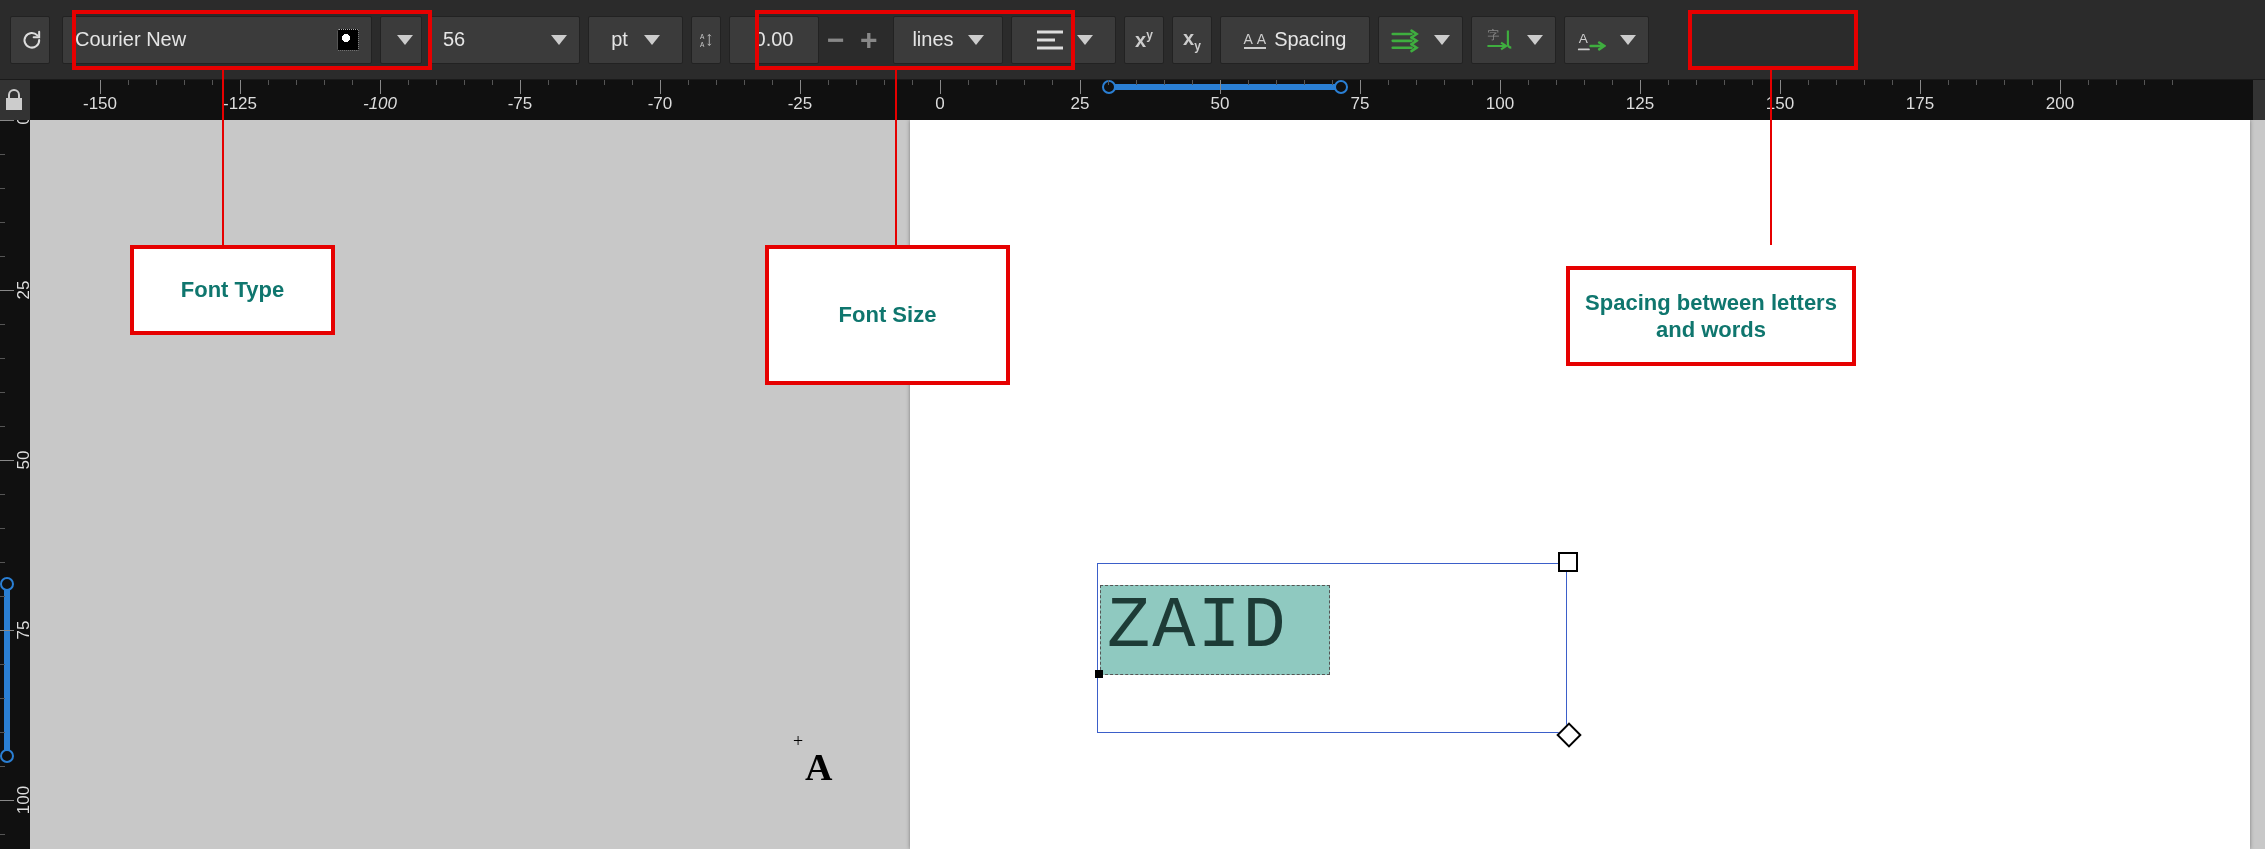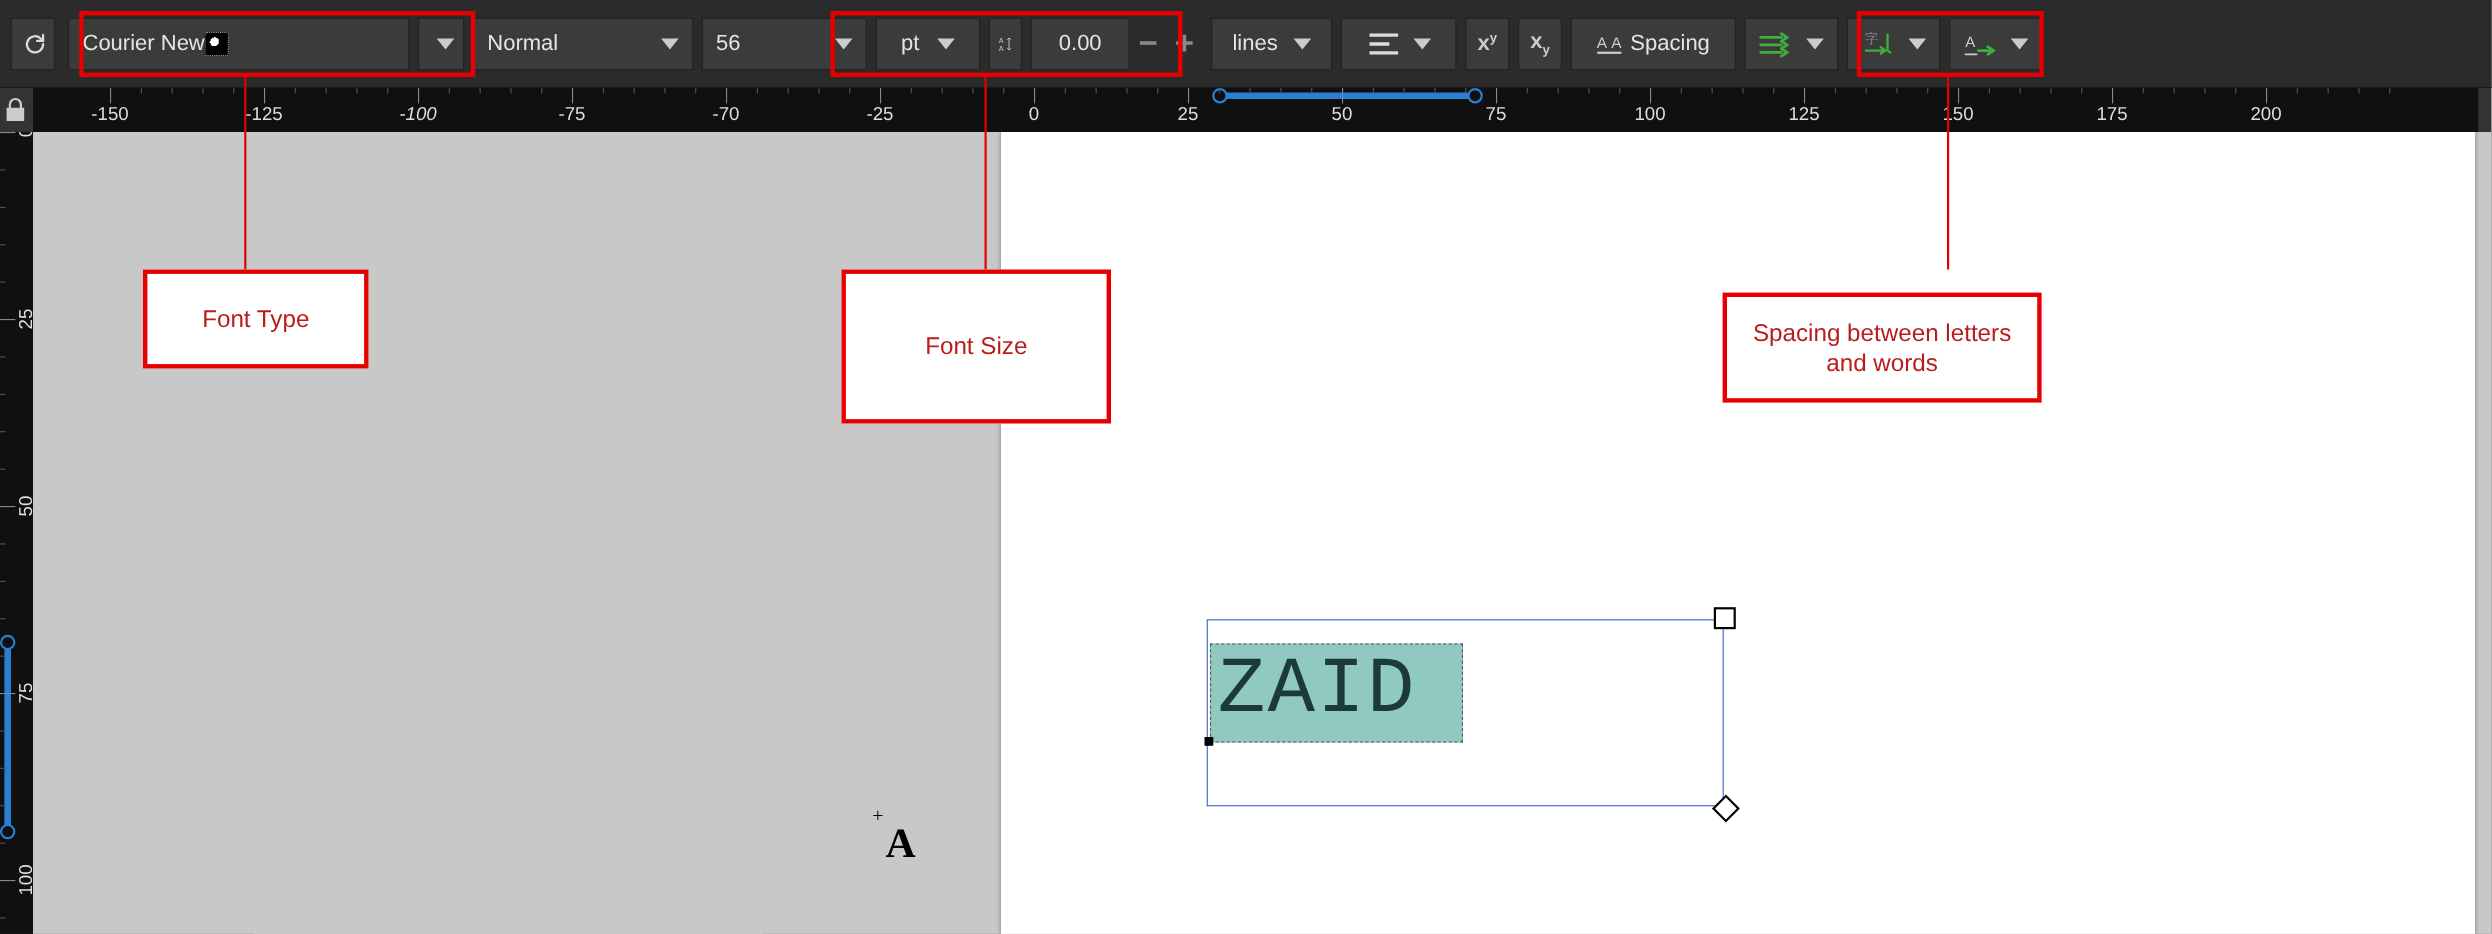--- a/index.html
+++ b/index.html
@@ -48,21 +48,21 @@
   .tb-input {
     flex: 0 0 auto;
     display: flex;
     align-items: center;
     text-align: left;
     justify-content: flex-start;
   }
 
   .redo-btn { width: 40px; margin-right: 4px; }
 
-  .font-family-box { width: 310px; justify-content: flex-start; }
+  .font-family-box { width: 310px; justify-content: space-between; }
   .font-style-box  { width: 200px; justify-content: space-between; }
   .font-size-box   { width: 150px; justify-content: space-between; }
   .unit-box        { width: 95px; justify-content: center; gap:8px; }
 
   .line-spacing-icon { width: 30px; }
   .line-spacing-val  { width: 90px; justify-content: center; }
   .plusminus { width: 25px; color:#888; font-size:30px; font-weight:bold;}
   .lines-box { width: 110px; justify-content: center; gap:6px;}
   .align-box { width: 105px; justify-content: center; gap:4px;}
   .sup-box   { width: 40px; }
@@ -222,23 +222,23 @@
     position:absolute;
     border:4px solid #e60000;
     background: rgba(255,255,255,0);
     pointer-events:none;
     z-index: 50;
   }
   .annot-label {
     position:absolute;
     border:4px solid #e60000;
     background:#fff;
-    color:#b91c1c;
+    color:#0f766e;
     font-size:22px;
-    font-weight: 400;
+    font-weight: 700;
     display:flex;
     align-items:center;
     justify-content:center;
     text-align:center;
     padding:6px 10px;
     line-height:1.25;
     z-index:50;
   }
   .annot-line {
     position:absolute;
@@ -260,24 +260,20 @@
   </div>
 
   <div class="tb-btn tb-input font-family-box">
     <span>Courier New</span>
     <span style="width:22px;height:22px;border:1px dotted #aaa;display:inline-block;background:radial-gradient(circle at 40% 40%, #fff 0 4px, #000 4px 100%);border-radius:2px;"></span>
   </div>
   <div class="tb-btn small">
       <span class="caret"></span>
     </div>
 
-  <div class="tb-btn tb-input font-style-box">
-    <span>Normal</span>
-    <span class="caret"></span>
-  </div>
 
   <div class="tb-btn tb-input font-size-box">
     <span>56</span>
     <span class="caret"></span>
   </div>
   <div class="tb-btn unit-box">
     <span>pt</span>
     <span class="caret"></span>
   </div>
 

